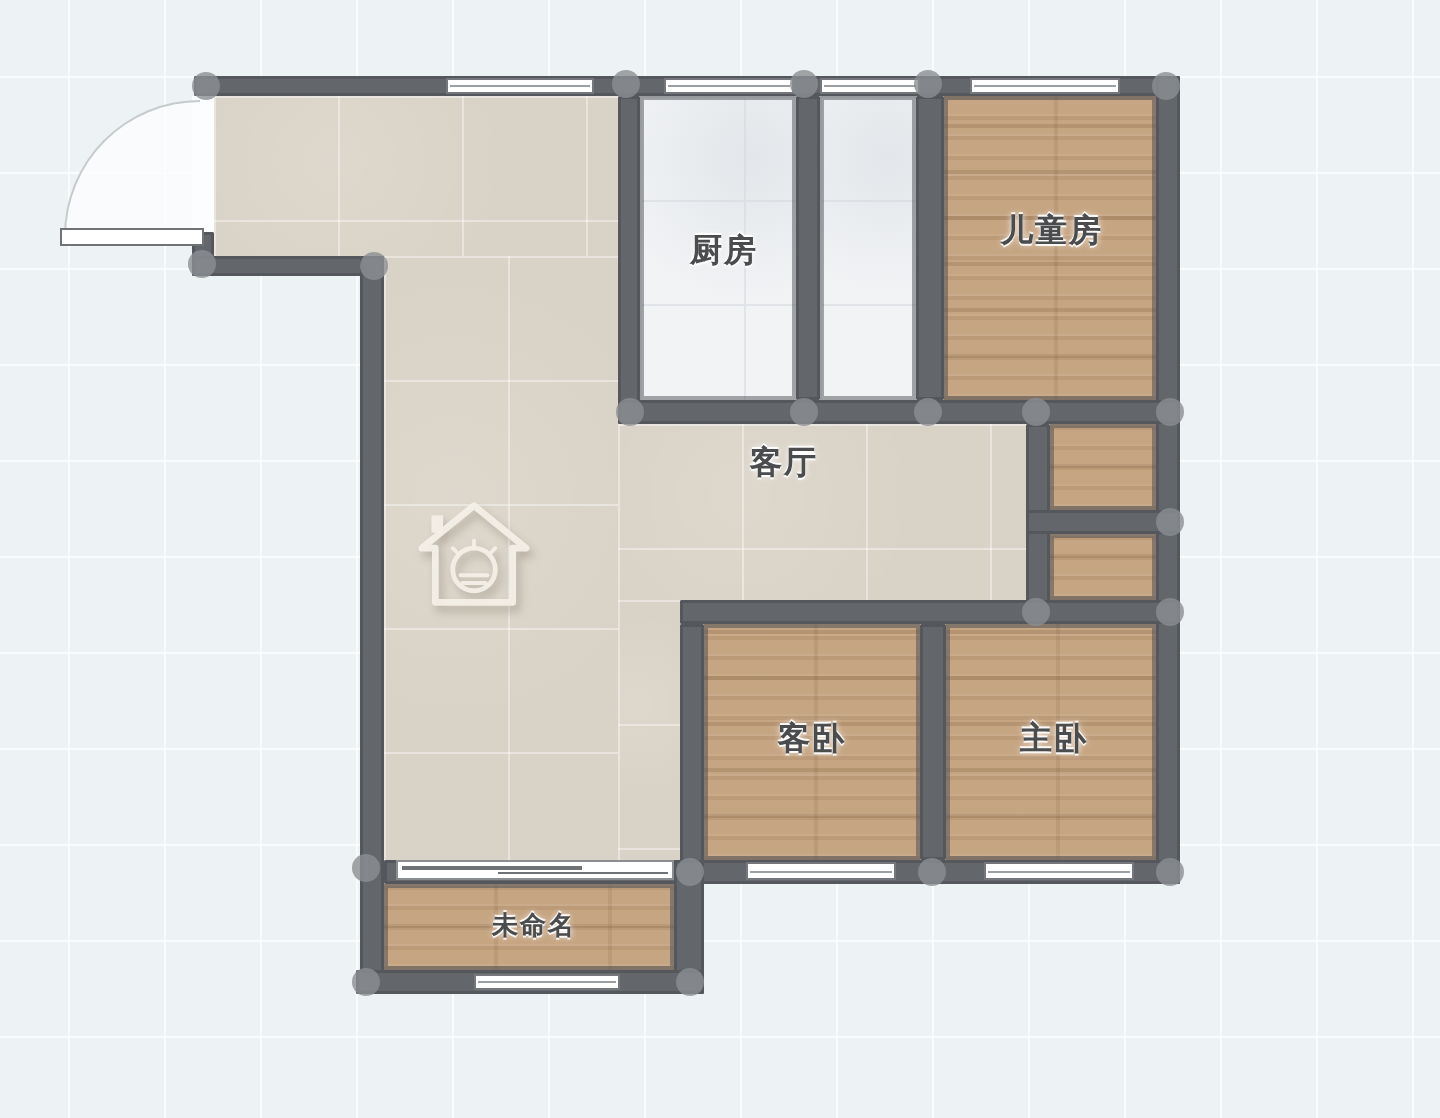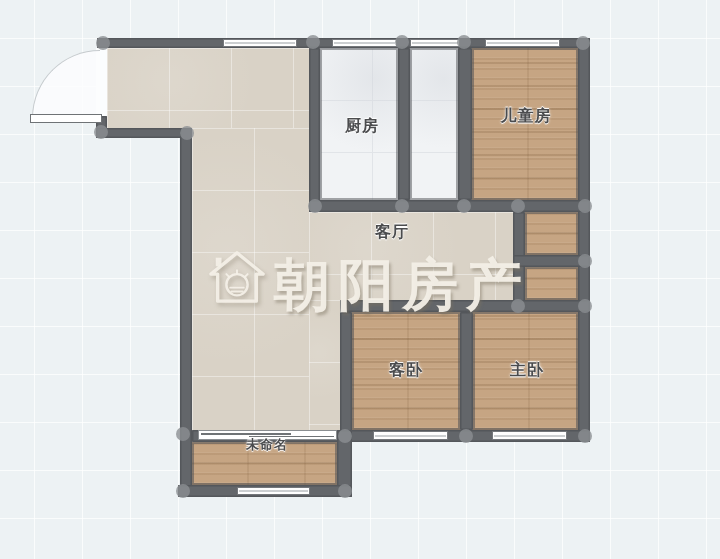--- a/index.html
+++ b/index.html
@@ -158,26 +158,25 @@
   <div class="abs dot" style="left:459px;top:429px;"></div>
   <div class="abs dot" style="left:578px;top:429px;"></div>
   <div class="abs dot" style="left:176px;top:484px;"></div>
   <div class="abs dot" style="left:338px;top:484px;"></div>
 
   <div class="abs room-label" style="left:362px;top:126px;">厨房</div>
   <div class="abs room-label" style="left:526px;top:116px;">儿童房</div>
   <div class="abs room-label" style="left:392px;top:232px;">客厅</div>
   <div class="abs room-label" style="left:406px;top:370px;">客卧</div>
   <div class="abs room-label" style="left:527px;top:370px;">主卧</div>
-  <div class="abs room-label small" style="left:267px;top:445px;">未命名</div>
+  <div class="abs room-label small" style="left:267px;top:463px;">未命名</div>
 
   <div class="abs watermark-icon" style="left:208px;top:248px;width:58px;height:58px;">
     <svg width="58" height="58" viewBox="0 0 60 60" fill="none" stroke="rgba(243,239,231,0.95)" stroke-width="3.5" stroke-linecap="round" stroke-linejoin="round">
       <polygon points="30,5 57,27 50,27 50,55 10,55 10,27 3,27"></polygon>
       <rect x="8" y="10" width="6" height="9" fill="rgba(243,239,231,0.95)" stroke="none"></rect>
       <circle cx="30" cy="38" r="11" stroke-width="2.5"></circle>
       <path d="M30 27 v-4 M22 30 l-3 -3 M38 30 l3 -3" stroke-width="2"></path>
       <path d="M23 41 h14 M24 45 h12" stroke-width="2"></path>
     </svg>
   </div>
-  <div class="abs watermark-text" style="left:274px;top:248px;">朝阳房产</div>
 
 </div>
 
 </body></html>

